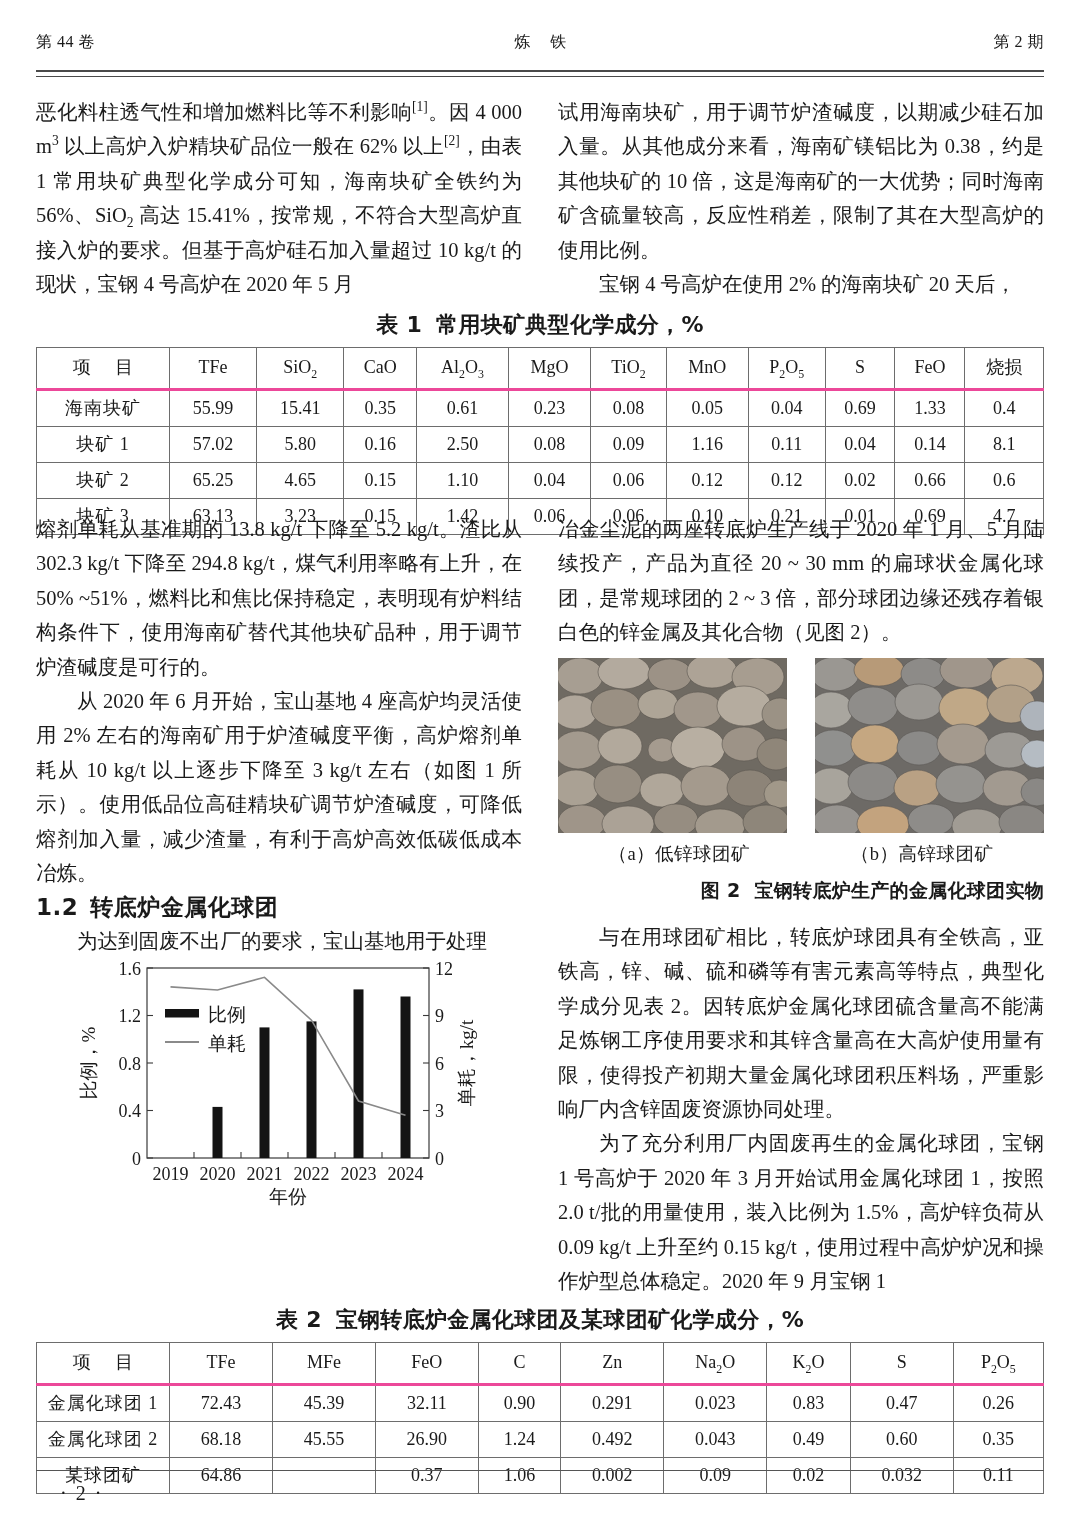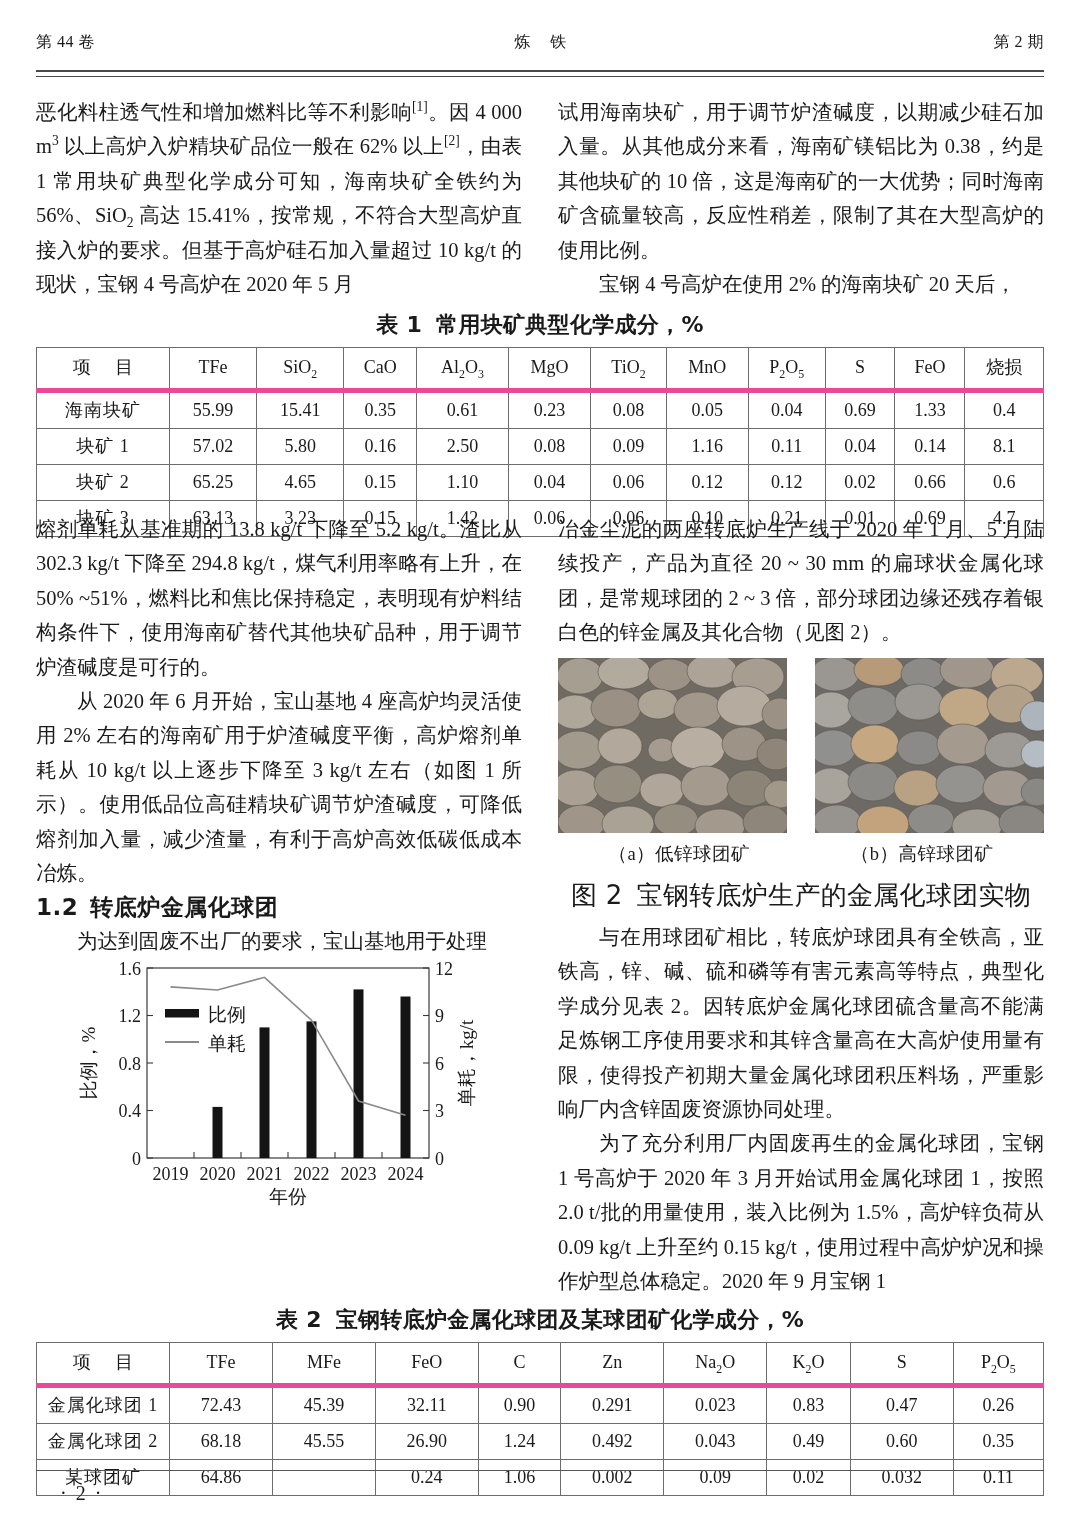--- a/index.html
+++ b/index.html
@@ -95,42 +95,42 @@
     border: 1px solid #6d6d6d;
     text-align: center;
     padding: 5px 2px 6px;
     font-weight: normal;
     white-space: nowrap;
   }
   table.data thead th { padding: 7px 2px 9px; }
   table.data tbody td { height: 22px; }
   table.data th.firstcol, table.data td.firstcol { width: 128px; letter-spacing: 1px; }
   table.data th.firstcol { letter-spacing: 10px; text-indent: 10px; }
-  table.data thead tr th { border-bottom: 5px solid #ec4899; }
+  table.data thead tr th { border-bottom: 3px solid #ec4899; }
   table.data { border: 1px solid #4a4a4a; }
 
   
   .fig1 {
     position: absolute;
     left: 36px;
     width: 486px;
   }
   .chart-wrap {
     position: relative;
     width: 420px;
     height: 258px;
     margin: 0 auto;
     font-family: "Liberation Serif", serif;
   }
   .chart-svg { display: block; }
   .fig-caption {
-    text-align: center;
+    text-align: right;
     font-family: "DejaVu Sans", "Liberation Sans", sans-serif;
-    font-weight: normal;
-    font-size: 26px;
+    font-weight: bold;
+    font-size: 19px;
     letter-spacing: 0.3px;
   }
   .fig-caption .lbl { margin-right: 14px; }
 
   
   .fig2 { position: absolute; left: 558px; width: 486px; }
   .photo-row { display: flex; justify-content: space-between; }
   .photo {
     width: 229px;
     height: 175px;
@@ -486,21 +486,21 @@
           <td>0.492</td>
           <td>0.043</td>
           <td>0.49</td>
           <td>0.60</td>
           <td>0.35</td>
         </tr>
         <tr>
           <td class="firstcol">某球团矿</td>
           <td>64.86</td>
           <td></td>
-          <td>0.24</td>
+          <td>0.37</td>
           <td>1.06</td>
           <td>0.002</td>
           <td>0.09</td>
           <td>0.02</td>
           <td>0.032</td>
           <td>0.11</td>
         </tr>
       </tbody>
     </table>
   </div>

